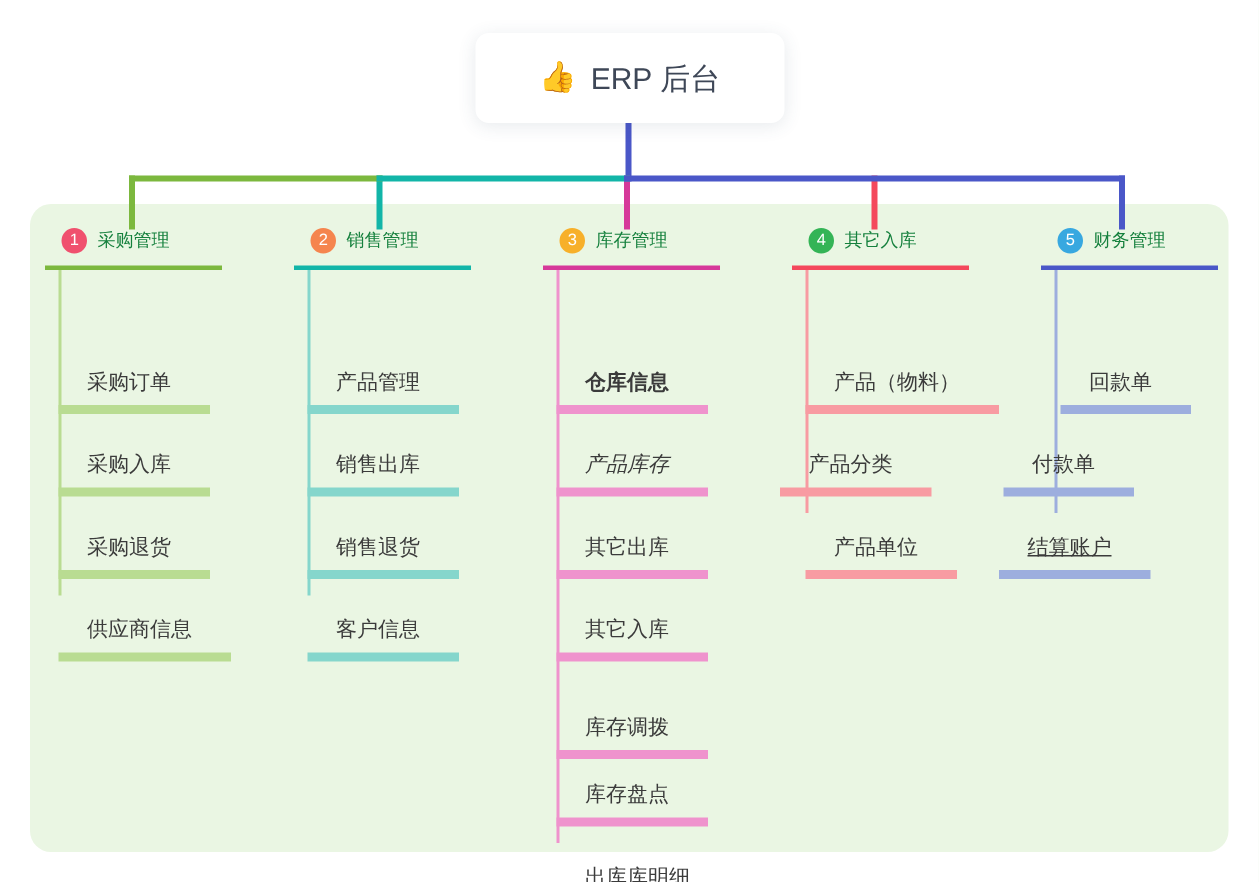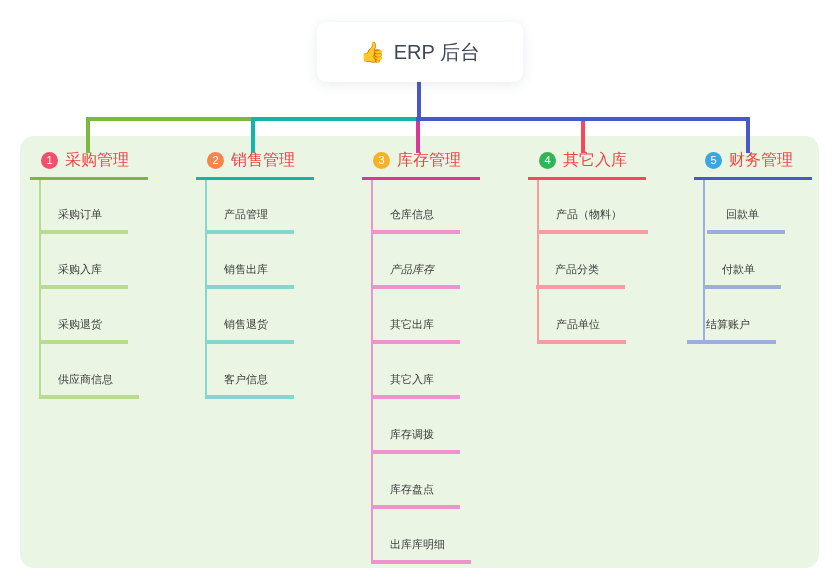--- a/index.html
+++ b/index.html
@@ -22,31 +22,31 @@
     position:absolute;left:20px;top:136px;width:799px;height:432px;
     background:#eaf6e3;border-radius:14px;z-index:0;
   }
 
   
   .branch-header{
     position:absolute;display:flex;align-items:center;gap:7px;
     width:107px;padding:0 0 7px 11px;height:20px;
     border-bottom:3px solid #000;z-index:3;cursor:default;
   }
-  .branch-header .label{font-size:16px;font-weight:500;color:#ef4444;white-space:nowrap;}
+  .branch-header .label{font-size:12px;font-weight:500;color:#15803d;white-space:nowrap;}
   .badge{
     width:17px;height:17px;border-radius:50%;flex:0 0 17px;
     color:#ffffff;font-size:11px;line-height:17px;text-align:center;font-weight:500;
   }
 
   
   .child-node{
     position:absolute;padding:0 26px 7px 19px;
-    font-size:11px;line-height:17px;color:#3b3b3b;white-space:nowrap;
-    border-bottom:4px solid #701a75;z-index:3;cursor:default;
+    font-size:14px;line-height:17px;color:#3b3b3b;white-space:nowrap;
+    border-bottom:6px solid #701a75;z-index:3;cursor:default;margin-top:40px;
   }
 </style>
 </head>
 <body>
 
 <div id="canvas">
 
   <div class="panel"></div>
 
   <div class="root-node">
@@ -79,40 +79,40 @@
       <div class="child-node" style="left: 205px; top: 206px; border-bottom-color: rgb(133, 214, 204);">产品管理</div>
       <div class="child-node" style="left: 205px; top: 261px; border-bottom-color: rgb(133, 214, 204);">销售出库</div>
       <div class="child-node" style="left: 205px; top: 316px; border-bottom-color: rgb(133, 214, 204);">销售退货</div>
       <div class="child-node" style="left: 205px; top: 371px; border-bottom-color: rgb(133, 214, 204);">客户信息</div>
       <div class="line" style="left: 416px; top: 117px; width: 4px; height: 36px; background: rgb(214, 57, 154); z-index: 1;"></div>
       <div class="branch-header" style="left: 362px; top: 150px; border-bottom-color: rgb(214, 57, 154);">
         <div class="badge" style="background: rgb(247, 176, 42);">3</div>
         <div class="label">库存管理</div>
       </div>
       <div class="line" style="left: 371px; top: 179px; width: 2px; height: 383px; background: rgb(239, 147, 205); z-index: 1;"></div>
-      <div class="child-node" style="left: 371px; top: 206px; border-bottom-color: rgb(239, 147, 205);">仓库信息</div>
+      <div class="child-node" style="left: 371px; top: 206px; border-bottom-color: rgb(239, 147, 205); font-weight: bold;">仓库信息</div>
       <div class="child-node" style="left: 371px; top: 261px; border-bottom-color: rgb(239, 147, 205); font-style: italic;">产品库存</div>
       <div class="child-node" style="left: 371px; top: 316px; border-bottom-color: rgb(239, 147, 205);">其它出库</div>
       <div class="child-node" style="left: 371px; top: 371px; border-bottom-color: rgb(239, 147, 205);">其它入库</div>
-      <div class="child-node" style="left: 371px; top: 426px; border-bottom-color: rgb(239, 147, 205);">库存调拨</div>
+      <div class="child-node" style="left: 371px; top: 436px; border-bottom-color: rgb(239, 147, 205);">库存调拨</div>
       <div class="child-node" style="left: 371px; top: 481px; border-bottom-color: rgb(239, 147, 205);">库存盘点</div>
       <div class="child-node" style="left: 371px; top: 536px; border-bottom-color: rgb(239, 147, 205);">出库库明细</div>
       <div class="line" style="left: 581px; top: 117px; width: 4px; height: 36px; background: rgb(244, 72, 92); z-index: 1;"></div>
       <div class="branch-header" style="left: 528px; top: 150px; border-bottom-color: rgb(244, 72, 92);">
         <div class="badge" style="background: rgb(52, 180, 86);">4</div>
         <div class="label">其它入库</div>
       </div>
       <div class="line" style="left: 537px; top: 179px; width: 2px; height: 163px; background: rgb(248, 155, 162); z-index: 1;"></div>
       <div class="child-node" style="left: 537px; top: 206px; border-bottom-color: rgb(248, 155, 162);">产品（物料）</div>
-      <div class="child-node" style="left: 536px; top: 261px; border-bottom-color: rgb(248, 155, 162);">产品分类</div>
+      <div class="child-node" style="left: 520px; top: 261px; border-bottom-color: rgb(248, 155, 162);">产品分类</div>
       <div class="child-node" style="left: 537px; top: 316px; border-bottom-color: rgb(248, 155, 162);">产品单位</div>
       <div class="line" style="left: 746px; top: 117px; width: 4px; height: 36px; background: rgb(74, 87, 200); z-index: 1;"></div>
       <div class="branch-header" style="left: 694px; top: 150px; border-bottom-color: rgb(74, 87, 200);">
         <div class="badge" style="background: rgb(56, 168, 224);">5</div>
         <div class="label">财务管理</div>
       </div>
       <div class="line" style="left: 703px; top: 179px; width: 2px; height: 163px; background: rgb(157, 174, 222); z-index: 1;"></div>
       <div class="child-node" style="left: 707px; top: 206px; border-bottom-color: rgb(157, 174, 222); text-align: right;">回款单</div>
-      <div class="child-node" style="left: 703px; top: 261px; border-bottom-color: rgb(157, 174, 222);">付款单</div>
-      <div class="child-node" style="left: 687px; top: 316px; border-bottom-color: rgb(157, 174, 222);">结算账户</div>
+      <div class="child-node" style="left: 669px; top: 261px; border-bottom-color: rgb(157, 174, 222);">付款单</div>
+      <div class="child-node" style="left: 666px; top: 316px; border-bottom-color: rgb(157, 174, 222); text-decoration: underline;">结算账户</div>
     </div>
 
 </div>
 
 </body></html>

